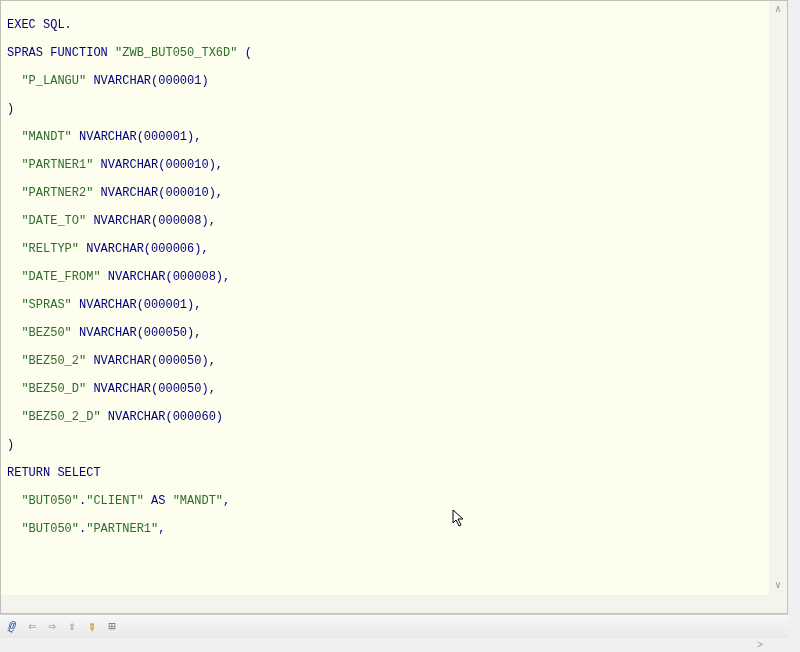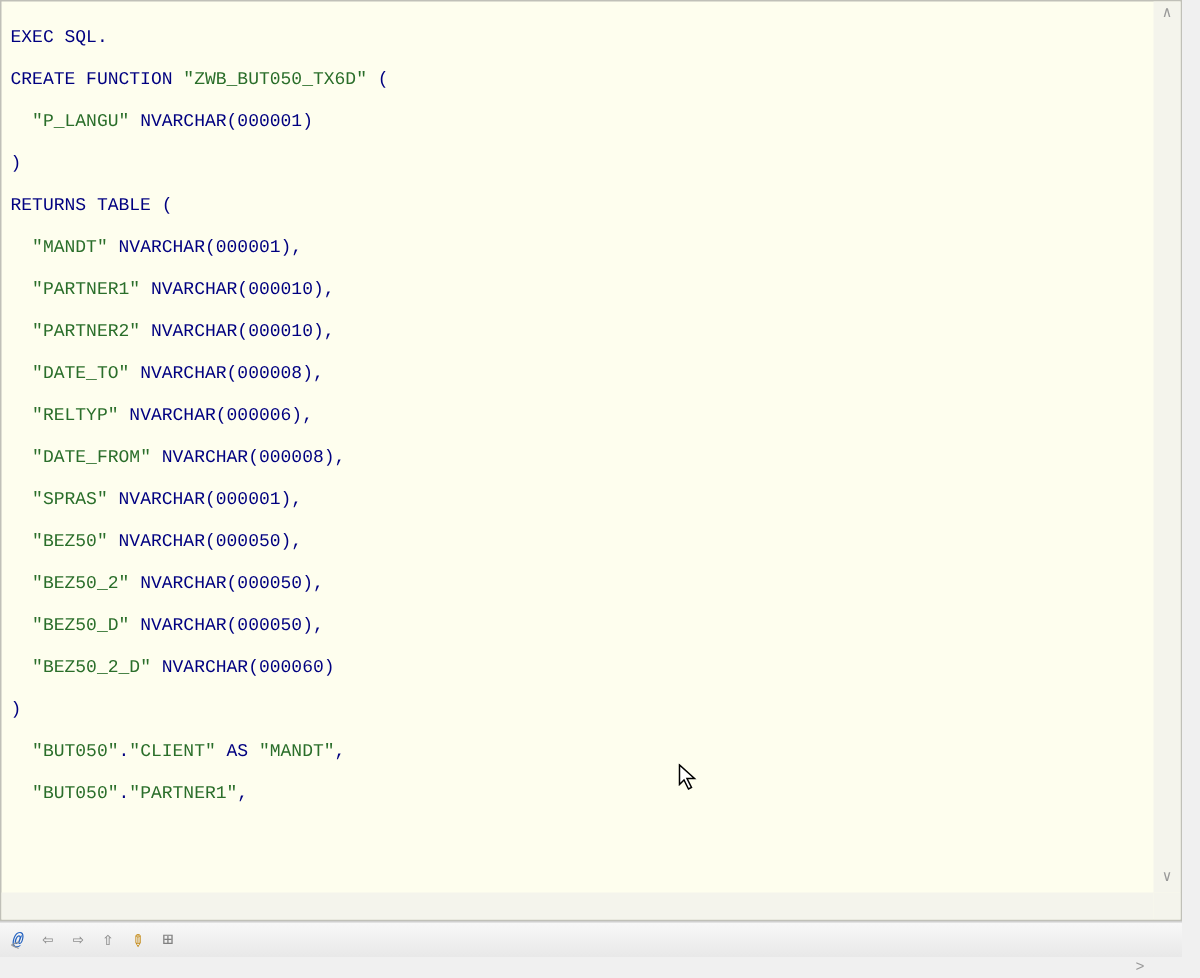--- a/index.html
+++ b/index.html
@@ -110,36 +110,36 @@
 .statusbar .arrow { color: #909090; font-weight: bold; }
 .statusbar .wand { color: #c08000; transform: rotate(45deg); font-size: 13px; }
 .statusbar .tree { color: #808080; }
 </style>
 </head>
 <body>
 
 <div class="editor">
   <div class="code-area">
 <span class="line"><span class="norm">EXEC SQL.</span></span>
-<span class="line"><span class="norm">CREATE FUNCTION </span><span class="str">"ZWB_BUT050_TX6D"</span><span class="norm"> (</span></span>
+<span class="line"><span class="norm">SPRAS FUNCTION </span><span class="str">"ZWB_BUT050_TX6D"</span><span class="norm"> (</span></span>
 <span class="line"><span class="norm">  </span><span class="str">"P_LANGU"</span><span class="norm"> NVARCHAR(000001)</span></span>
 <span class="line"><span class="norm">)</span></span>
-<span class="line"><span class="norm">RETURNS TABLE (</span></span>
 <span class="line"><span class="norm">  </span><span class="str">"MANDT"</span><span class="norm"> NVARCHAR(000001),</span></span>
 <span class="line"><span class="norm">  </span><span class="str">"PARTNER1"</span><span class="norm"> NVARCHAR(000010),</span></span>
 <span class="line"><span class="norm">  </span><span class="str">"PARTNER2"</span><span class="norm"> NVARCHAR(000010),</span></span>
 <span class="line"><span class="norm">  </span><span class="str">"DATE_TO"</span><span class="norm"> NVARCHAR(000008),</span></span>
 <span class="line"><span class="norm">  </span><span class="str">"RELTYP"</span><span class="norm"> NVARCHAR(000006),</span></span>
 <span class="line"><span class="norm">  </span><span class="str">"DATE_FROM"</span><span class="norm"> NVARCHAR(000008),</span></span>
 <span class="line"><span class="norm">  </span><span class="str">"SPRAS"</span><span class="norm"> NVARCHAR(000001),</span></span>
 <span class="line"><span class="norm">  </span><span class="str">"BEZ50"</span><span class="norm"> NVARCHAR(000050),</span></span>
 <span class="line"><span class="norm">  </span><span class="str">"BEZ50_2"</span><span class="norm"> NVARCHAR(000050),</span></span>
 <span class="line"><span class="norm">  </span><span class="str">"BEZ50_D"</span><span class="norm"> NVARCHAR(000050),</span></span>
 <span class="line"><span class="norm">  </span><span class="str">"BEZ50_2_D"</span><span class="norm"> NVARCHAR(000060)</span></span>
 <span class="line"><span class="norm">)</span></span>
+<span class="line"><span class="norm">RETURN SELECT</span></span>
 <span class="line"><span class="norm">  </span><span class="str">"BUT050"</span><span class="norm">.</span><span class="str">"CLIENT"</span><span class="norm"> AS </span><span class="str">"MANDT"</span><span class="norm">,</span></span>
 <span class="line"><span class="norm">  </span><span class="str">"BUT050"</span><span class="norm">.</span><span class="str">"PARTNER1"</span><span class="norm">,</span></span>
 
 
 
 
 
 
 
 

